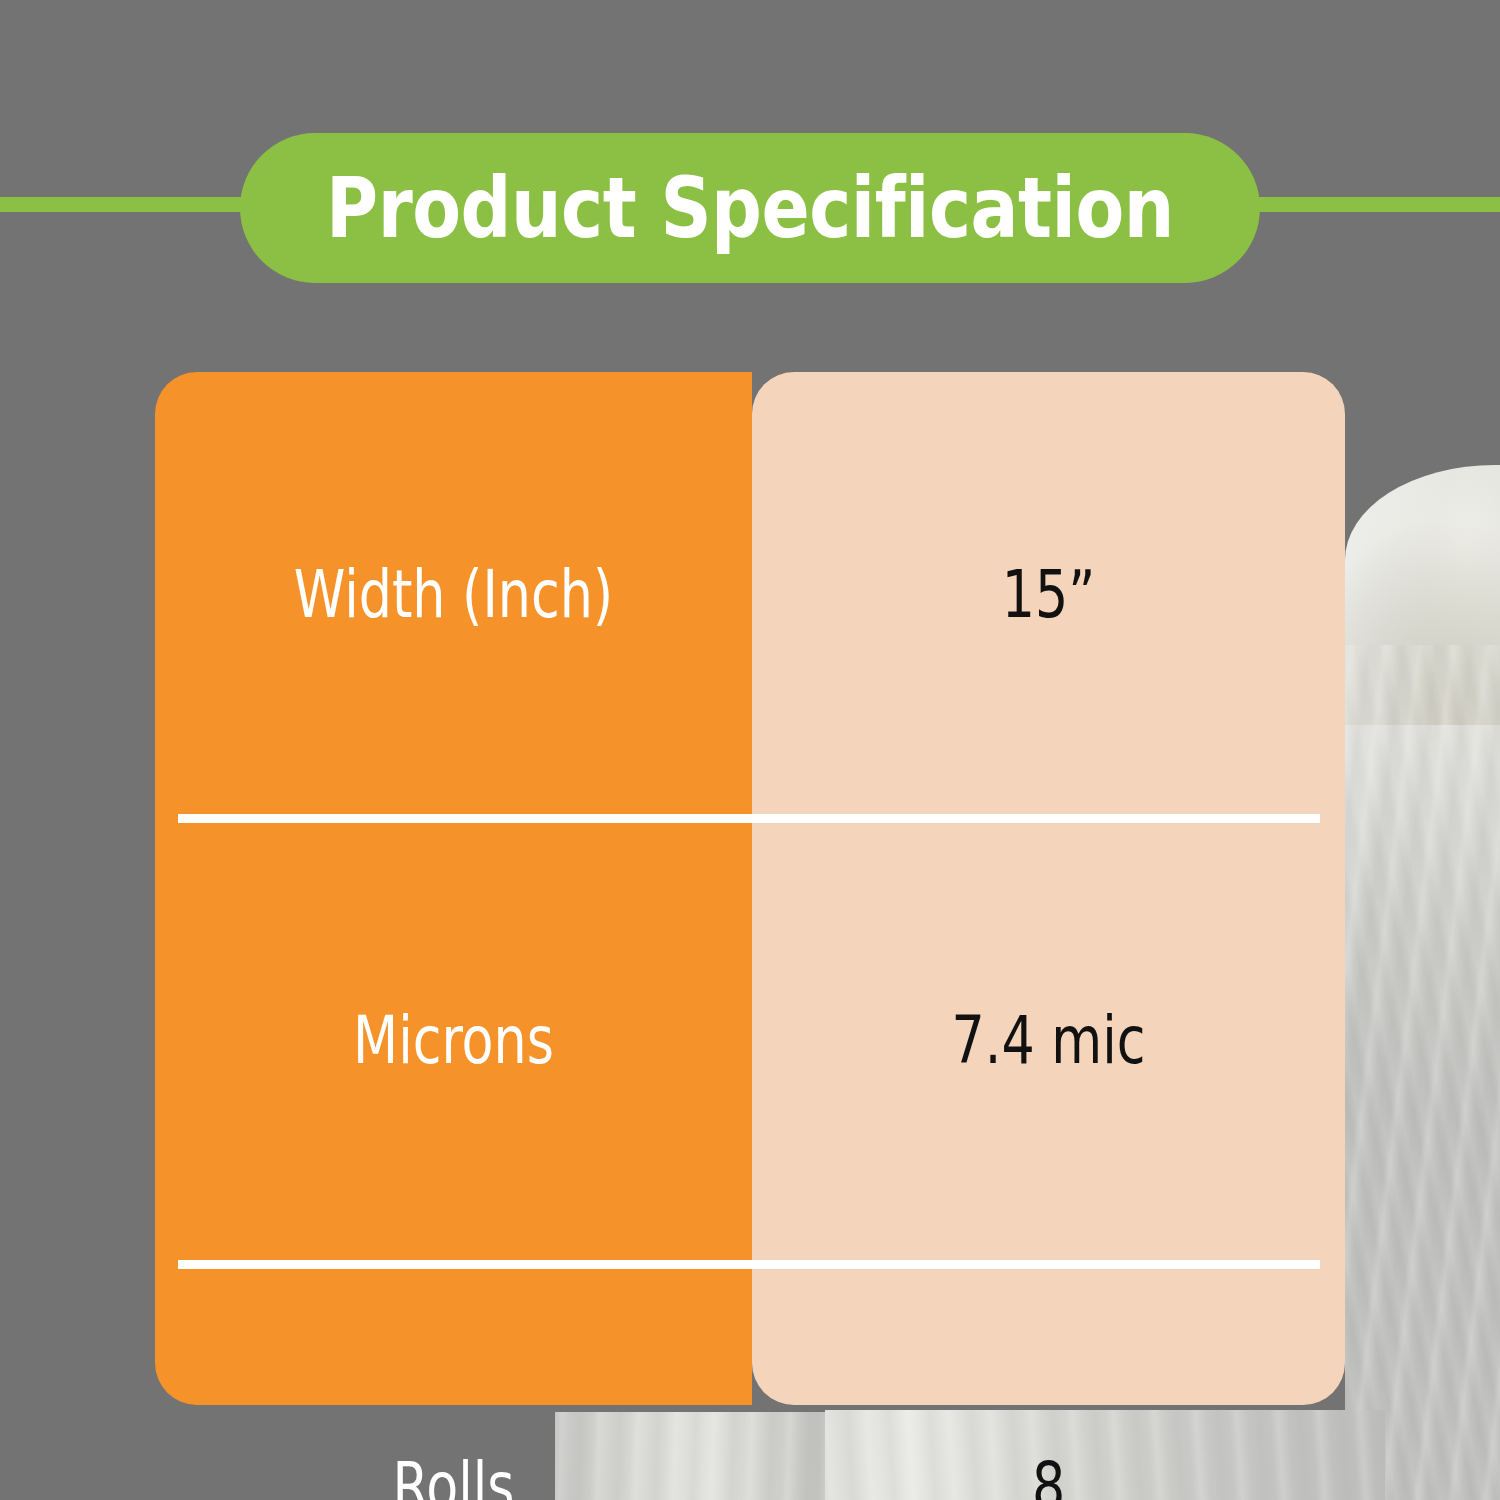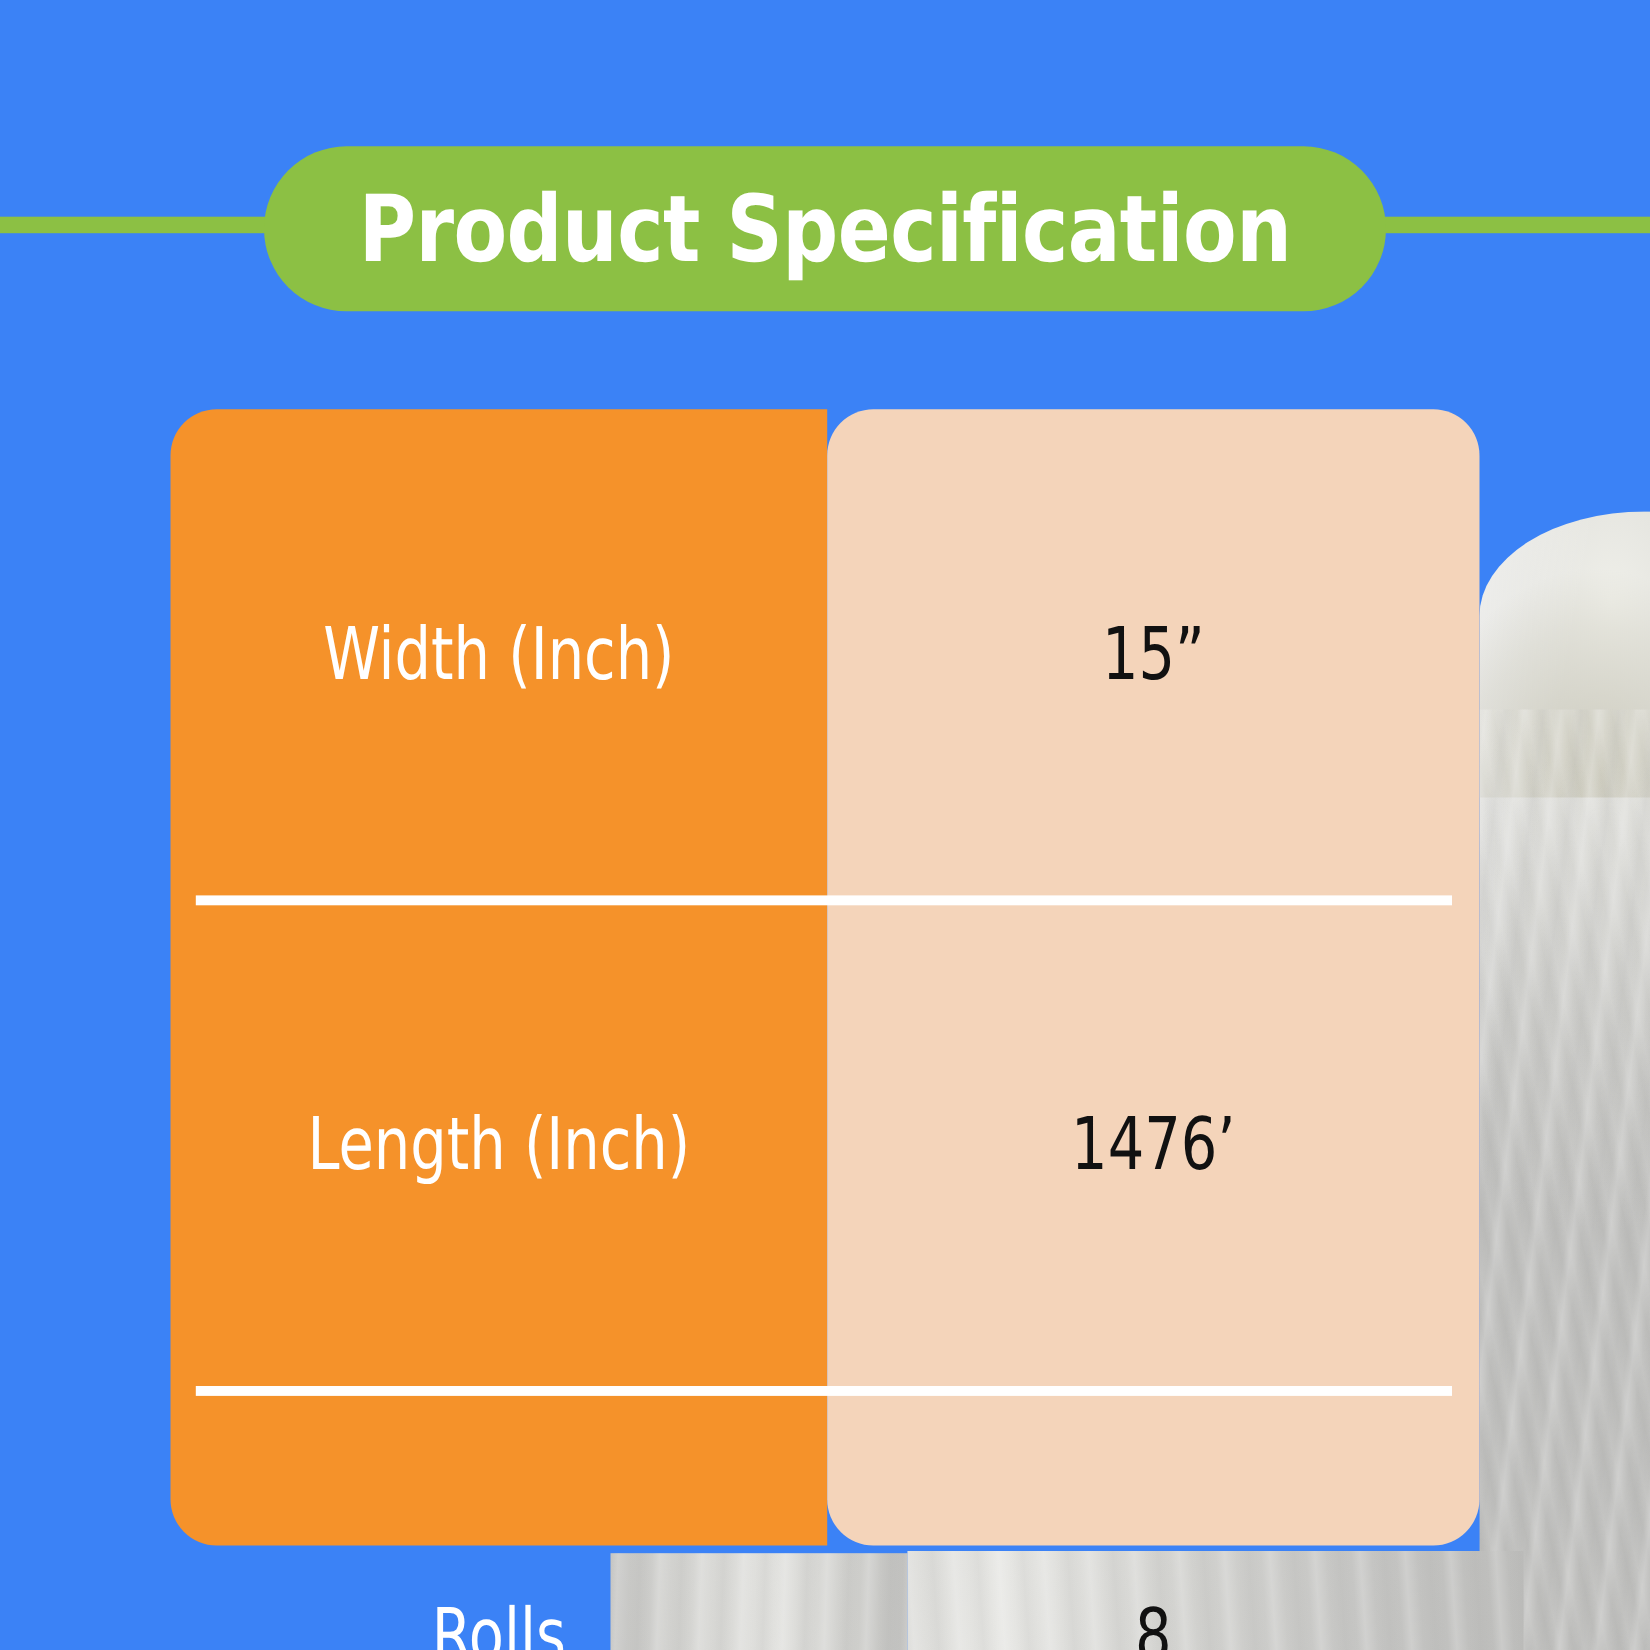--- a/index.html
+++ b/index.html
@@ -8,21 +8,21 @@
   html, body {
     width:1500px; height:1500px;
     background:#ffffff;
     font-family:"DejaVu Sans Condensed","Liberation Sans",sans-serif;
     overflow:hidden;
   }
 
   #canvas {
     position:relative;
     width:1500px; height:1500px;
-    background:#3b82f6;
+    background:#737373;
     overflow:hidden;
   }
 
   
   .photo-layer {
     position:absolute;
     left:0; top:0; width:1500px; height:1500px;
     overflow:hidden;
     pointer-events:none;
   }
@@ -223,25 +223,25 @@
     <div class="col-labels-bg"></div>
     <div class="col-values-bg"></div>
 
     <div class="rows">
 
       <div class="spec-row">
         <div class="cell-label">Width (Inch)</div>
         <div class="cell-value">15”</div>
       </div>
 
+
       <div class="spec-row">
-        <div class="cell-label">Length (Inch)</div>
-        <div class="cell-value">1476’</div>
+        <div class="cell-label">Microns</div>
+        <div class="cell-value">7.4 mic</div>
       </div>
-
 
       <div class="spec-row">
         <div class="cell-label">Rolls</div>
         <div class="cell-value">8</div>
       </div>
 
 
 
     </div>
   </div>

